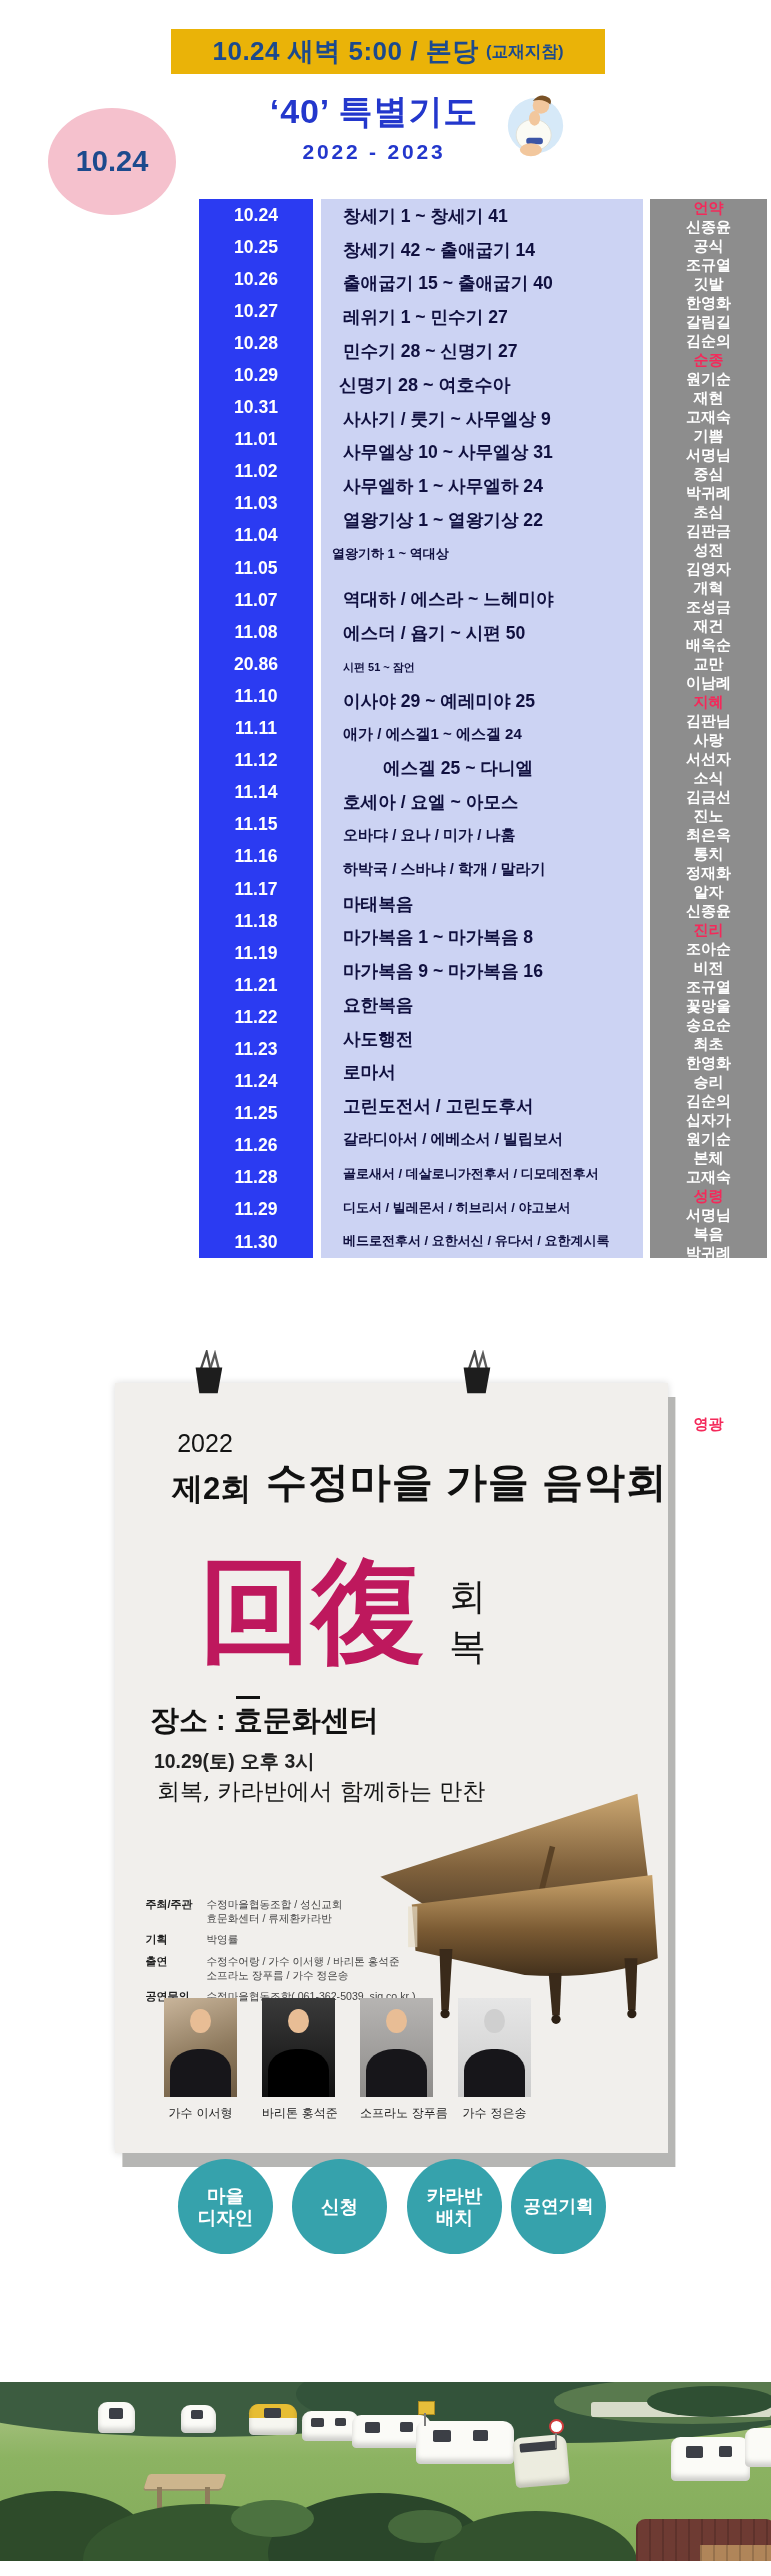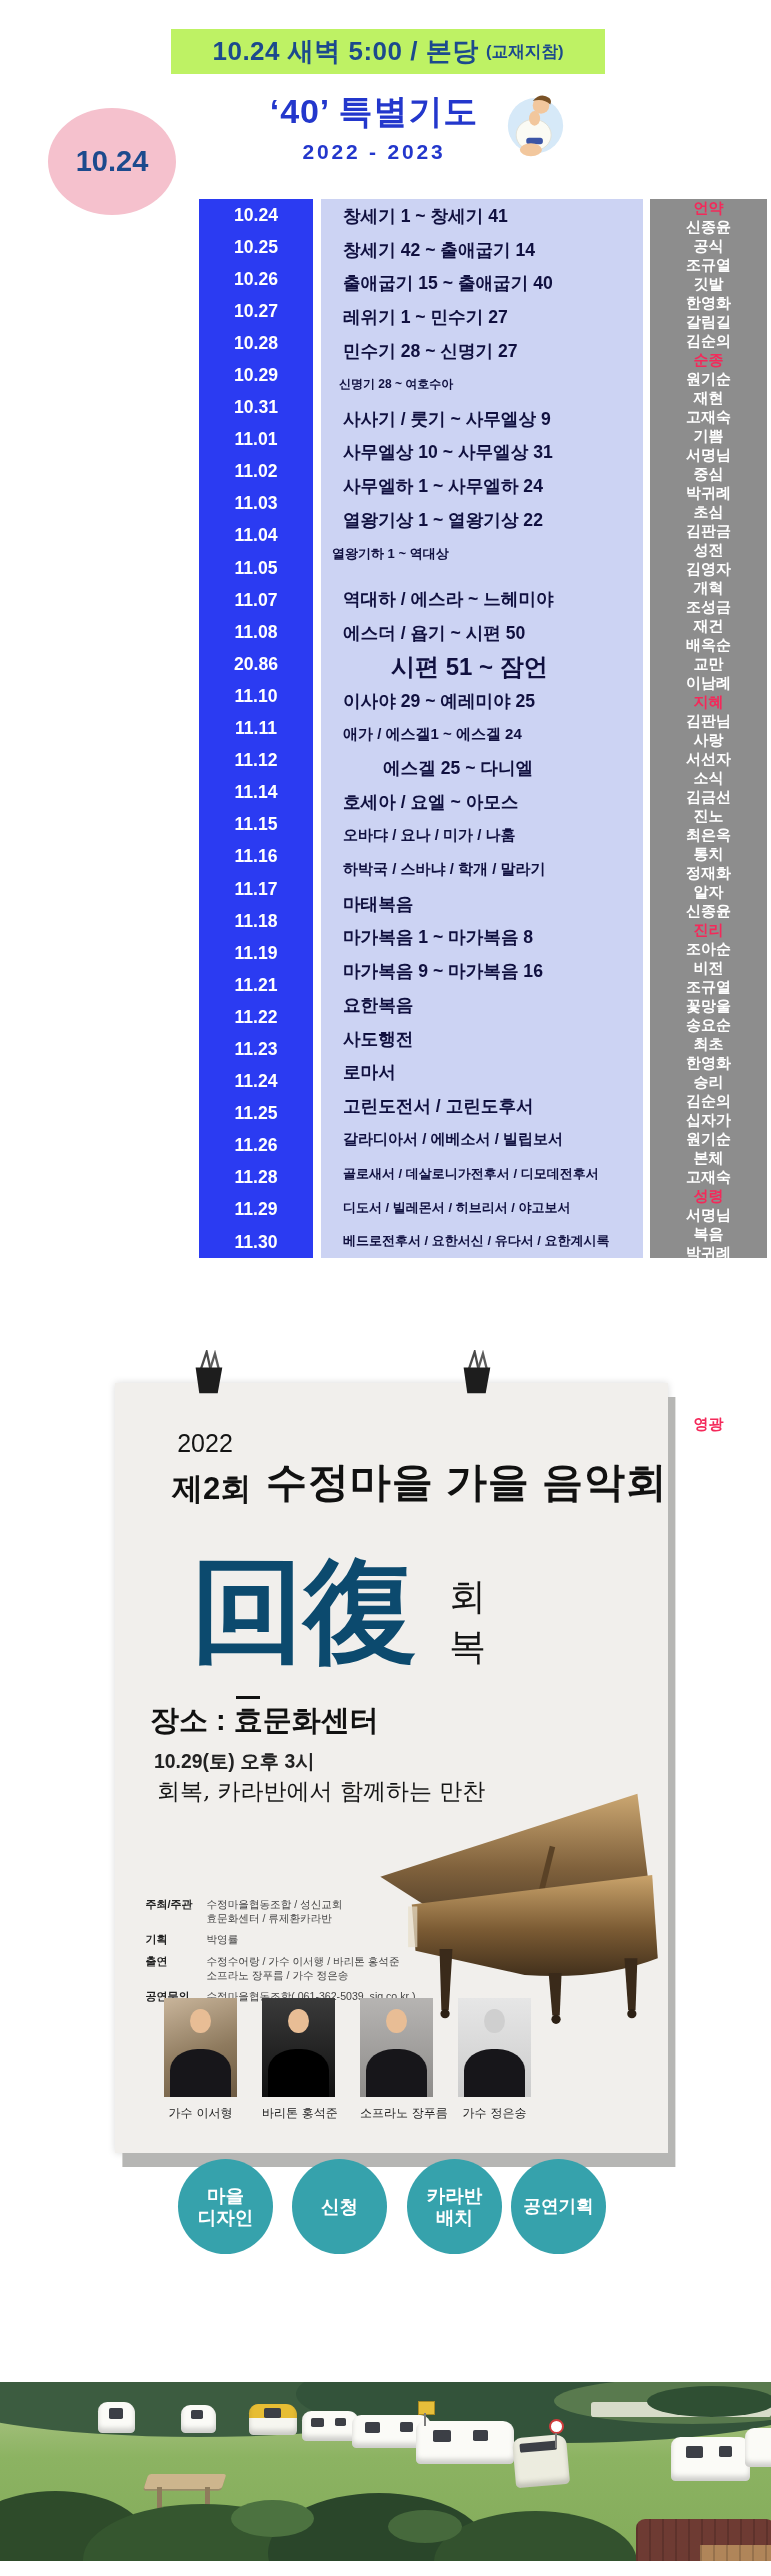--- a/index.html
+++ b/index.html
@@ -1,21 +1,21 @@
 <!DOCTYPE html>
 <html style="font-size:15px"><head>
 <meta charset="utf-8">
 <style>
   html,body{margin:0;padding:0;background:#fff;}
   .page{position:relative;width:772px;height:2576px;background:#fff;overflow:hidden;
         font-family:"Liberation Sans", sans-serif;}
   .abs{position:absolute;}
 
   
-  .session-banner{left:171px;top:29px;width:434px;height:45px;background:#bef264;
+  .session-banner{left:171px;top:29px;width:434px;height:45px;background:#eab308;
     display:flex;align-items:center;justify-content:center;gap:7.4px;color:#1c4a8d;}
   .session-main{font-size:26px;font-weight:bold;letter-spacing:0.5px;white-space:nowrap;}
   .session-note{font-size:16.6px;font-weight:bold;white-space:nowrap;}
 
   
   .date-badge{left:48px;top:108px;width:128px;height:107px;border-radius:50%;
     background:#f5c1cd;display:flex;align-items:center;justify-content:center;
     color:#1c4a8d;font-size:29px;font-weight:bold;}
 
   
@@ -39,22 +39,22 @@
 
   
   .poster{left:115px;top:1383px;width:553px;height:770px;background:#f1efec;
     box-shadow:7.4px 14px 0 #b6b6b4, 0 0 7.4px rgba(0,0,0,0.15);}
   .clip{position:absolute;width:43px;height:46px;top:-33px;}
   .clip1{left:72px;} .clip2{left:340px;}
   .p-year{position:absolute;left:44px;top:46px;width:92px;text-align:center;
     font-size:25px;color:#141414;}
   .p-prefix{position:absolute;left:57px;top:85px;font-size:31px;font-weight:bold;color:#111;}
   .p-main{position:absolute;left:151px;top:72px;font-size:41px;font-weight:bold;color:#111;letter-spacing:0.9px;}
-  .p-hanja{position:absolute;left:76px;top:166px;font-size:113px;line-height:1.1;font-weight:bold;
-    color:#0c4a6e;font-family:"DejaVu Serif", serif;}
+  .p-hanja{position:absolute;left:84px;top:166px;font-size:113px;line-height:1.1;font-weight:bold;
+    color:#be185d;font-family:"DejaVu Serif", serif;}
   .p-hangul{position:absolute;left:334px;top:189px;font-size:37px;line-height:1.35;color:#151515;
     font-family:"DejaVu Serif", serif;}
   .p-hangul span{display:block;text-align:center;}
   .p-place{position:absolute;left:35px;top:318px;font-size:29px;font-weight:bold;color:#111;}
   .p-place .place-name{position:relative;}
   .p-place .place-name::before{content:"";position:absolute;left:1.8px;top:-8.3px;width:24px;height:3.7px;background:#111;}
   .p-datetime{position:absolute;left:39px;top:365px;font-size:19.4px;font-weight:bold;color:#222;}
   .p-subtitle{position:absolute;left:42px;top:393px;font-size:23px;color:#151515;
     font-family:"DejaVu Serif", serif;}
   .p-piano{position:absolute;left:208px;top:405px;width:344px;height:236px;}
@@ -156,29 +156,29 @@
       <div class="trow tdate">11.28</div>
       <div class="trow tdate">11.29</div>
       <div class="trow tdate">11.30</div>
     </div>
   <div class="abs tcol col-readings">
       <div class="trow tread" style="font-size: 17.6px;">창세기 1 ~ 창세기 41</div>
       <div class="trow tread" style="font-size: 17.6px;">창세기 42 ~ 출애굽기 14</div>
       <div class="trow tread" style="font-size: 17.6px;">출애굽기 15 ~ 출애굽기 40</div>
       <div class="trow tread" style="font-size: 17.6px;">레위기 1 ~ 민수기 27</div>
       <div class="trow tread" style="font-size: 17.6px;">민수기 28 ~ 신명기 27</div>
-      <div class="trow tread" style="font-size: 12px; padding-left: 18px;">신명기 28 ~ 여호수아</div>
+      <div class="trow tread" style="font-size: 18px; padding-left: 18px;">신명기 28 ~ 여호수아</div>
       <div class="trow tread" style="font-size: 17.6px;">사사기 / 룻기 ~ 사무엘상 9</div>
       <div class="trow tread" style="font-size: 17.6px;">사무엘상 10 ~ 사무엘상 31</div>
       <div class="trow tread" style="font-size: 17.6px;">사무엘하 1 ~ 사무엘하 24</div>
       <div class="trow tread" style="font-size: 17.6px;">열왕기상 1 ~ 열왕기상 22</div>
       <div class="trow tread" style="font-size: 13px; padding-left: 11px;">열왕기하 1 ~ 역대상</div>
       <div class="trow tread" style="font-size: 17.6px; margin-top: 12px;">역대하 / 에스라 ~ 느헤미야</div>
       <div class="trow tread" style="font-size: 17.6px;">에스더 / 욥기 ~ 시편 50</div>
-      <div class="trow tread" style="font-size: 24px; margin-left: 48px;">시편 51 ~ 잠언</div>
+      <div class="trow tread" style="font-size: 11px;">시편 51 ~ 잠언</div>
       <div class="trow tread" style="font-size: 17.6px;">이사야 29 ~ 예레미야 25</div>
       <div class="trow tread" style="font-size: 15px;">애가 / 에스겔1 ~ 에스겔 24</div>
       <div class="trow tread" style="font-size: 17.6px; margin-left: 40px;">에스겔 25 ~ 다니엘</div>
       <div class="trow tread" style="font-size: 17.6px;">호세아 / 요엘 ~ 아모스</div>
       <div class="trow tread" style="font-size: 15px;">오바댜 / 요나 / 미가 / 나훔</div>
       <div class="trow tread" style="font-size: 15px;">하박국 / 스바냐 / 학개 / 말라기</div>
       <div class="trow tread" style="font-size: 17.6px;">마태복음</div>
       <div class="trow tread" style="font-size: 17.6px;">마가복음 1 ~ 마가복음 8</div>
       <div class="trow tread" style="font-size: 17.6px;">마가복음 9 ~ 마가복음 16</div>
       <div class="trow tread" style="font-size: 17.6px;">요한복음</div>

